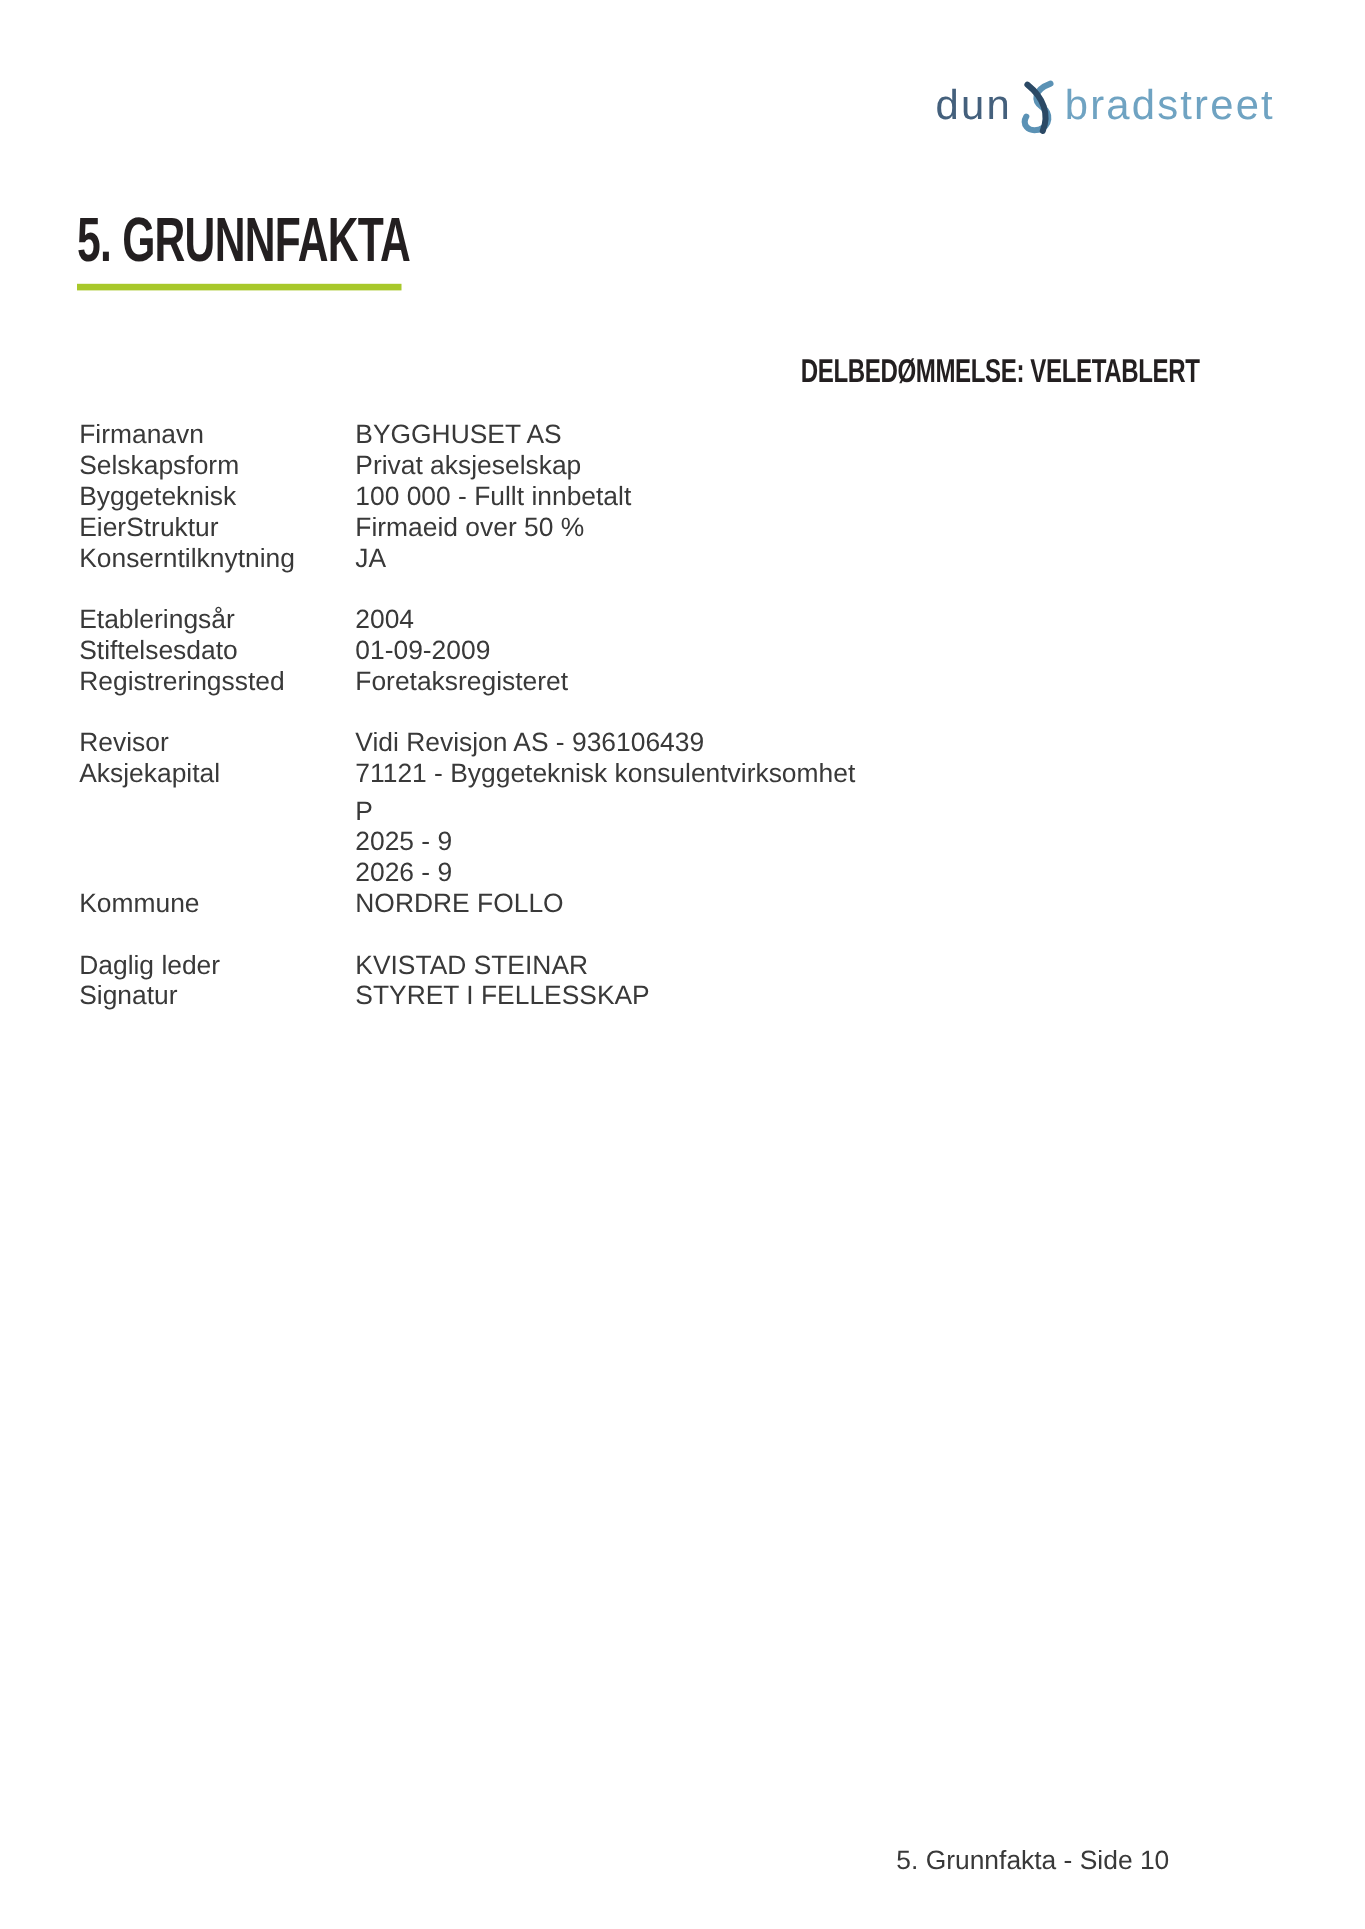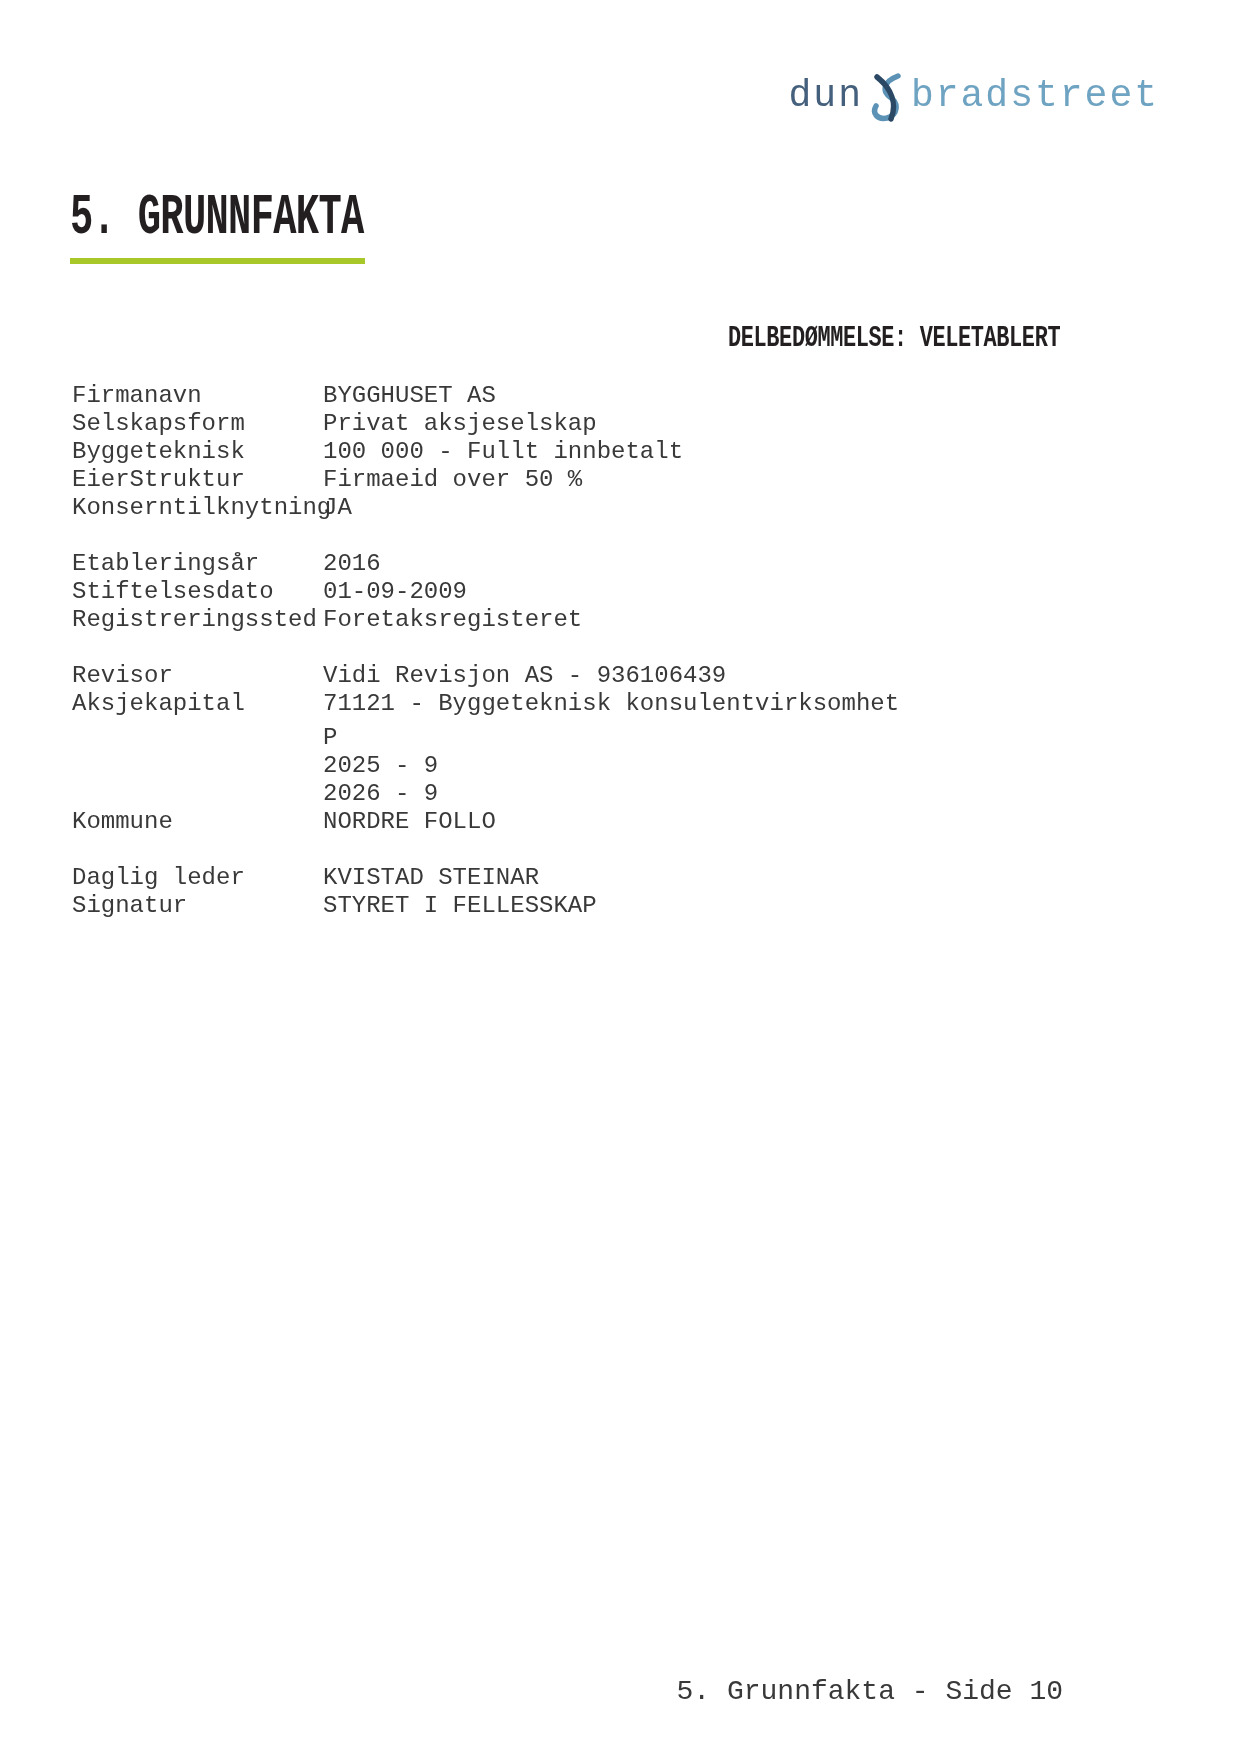--- a/index.html
+++ b/index.html
@@ -1,21 +1,21 @@
 <!DOCTYPE html>
 <html style="--accent-green: #a8c82a; --logo-dark: #44607c; --logo-light: #6fa3c2; --amp-dark: #2b4965; --amp-light: #5b92b5;"><head>
 <meta charset="utf-8">
 <style>
   html, body { margin: 0; padding: 0; background: #ffffff; }
   .page {
     position: relative;
     width: 1241px;
     height: 1754px;
     background: #ffffff;
-    font-family: Liberation Mono, monospace;
+    font-family: Liberation Sans, sans-serif;
     color: #393939;
     overflow: hidden;
   }
 
   
   .logo {
     position: absolute;
     top: 72px;
     right: 82px;
     display: flex;
@@ -80,21 +80,21 @@
   .group:not(:first-child) { margin-top: 28px; }
   .row { display: flex; line-height: 28px; }
   .label { width: 251px; flex: none; }
   .value { white-space: pre; }
 
   
   .footer {
     position: absolute;
     right: 178px;
     top: 1678px;
-    font-size: 28px;
+    font-size: 24px;
     line-height: 28px;
     color: #393939;
     white-space: nowrap;
     text-align: right;
   }
 </style>
 </head>
 <body>
 
 <div class="page">
@@ -132,21 +132,21 @@
           <span class="value">Firmaeid over 50 %</span>
         </div>
         <div class="row">
           <span class="label">Konserntilknytning</span>
           <span class="value">JA</span>
         </div>
       </div>
       <div class="group">
         <div class="row">
           <span class="label">Etableringsår</span>
-          <span class="value">2016</span>
+          <span class="value">2004</span>
         </div>
         <div class="row">
           <span class="label">Stiftelsesdato</span>
           <span class="value">01-09-2009</span>
         </div>
         <div class="row">
           <span class="label">Registreringssted</span>
           <span class="value">Foretaksregisteret</span>
         </div>
       </div>

